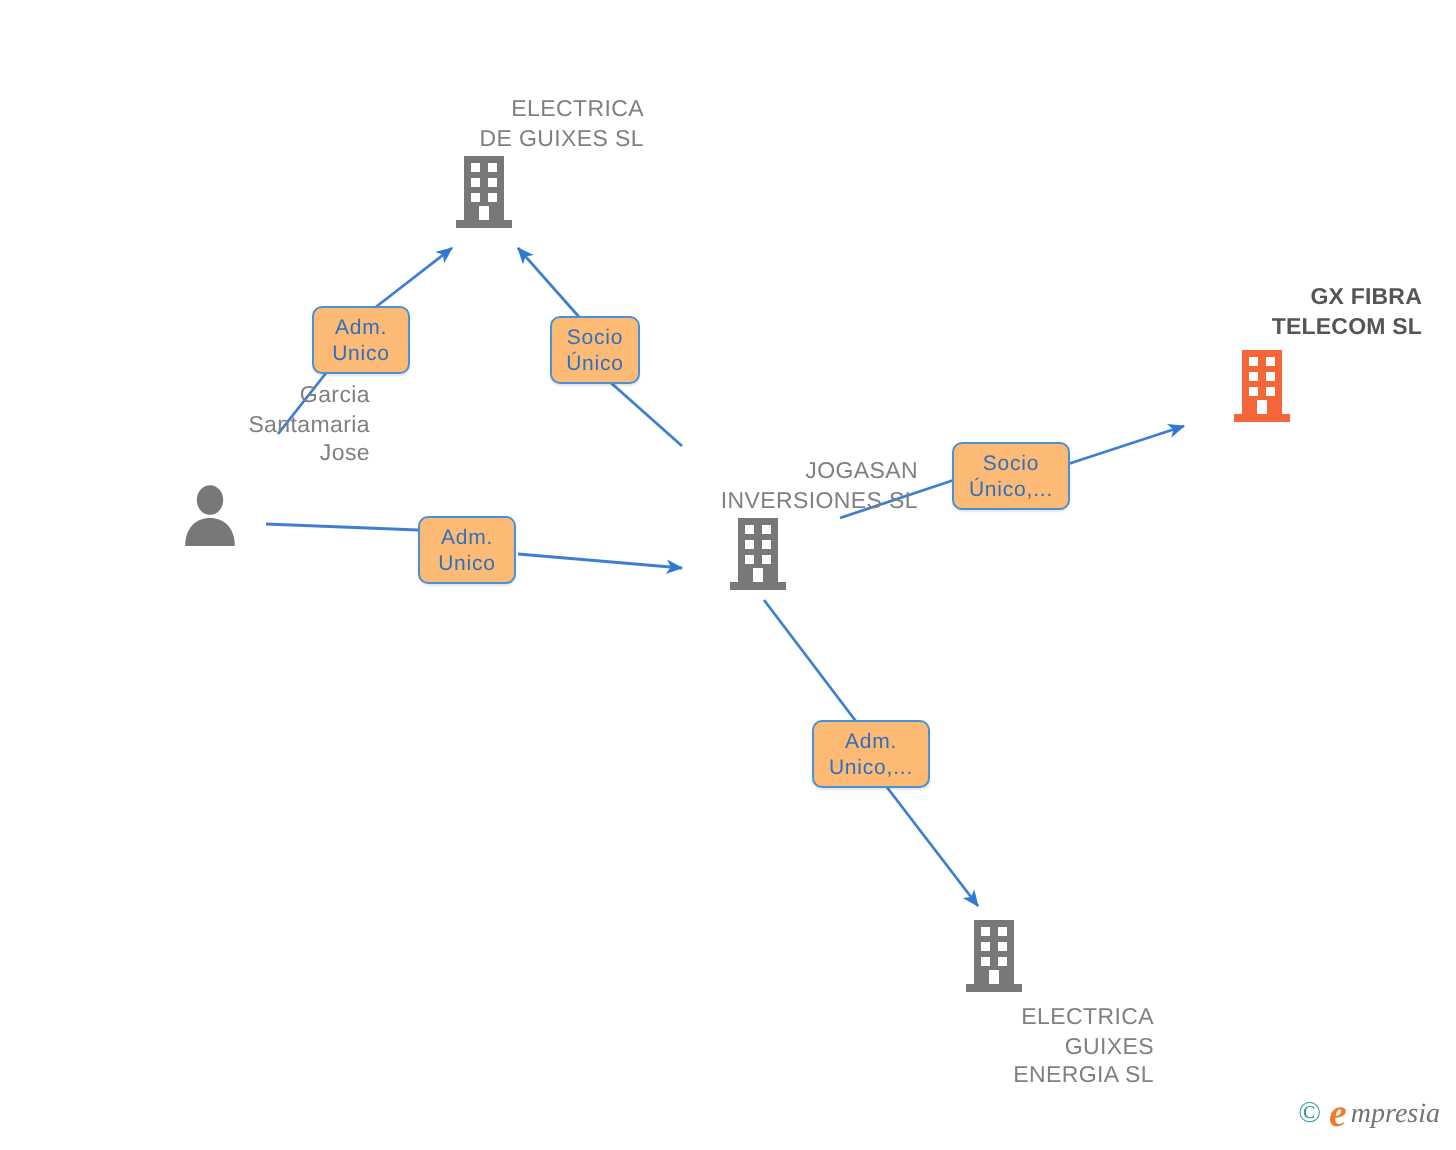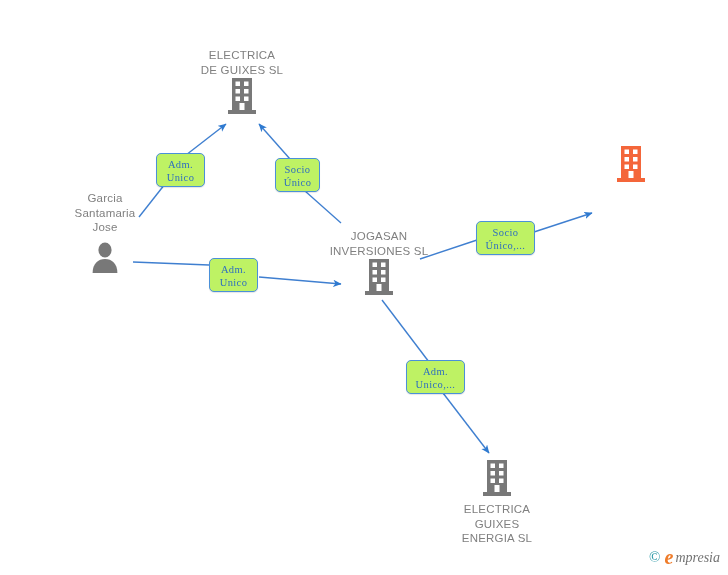--- a/index.html
+++ b/index.html
@@ -46,47 +46,47 @@
     text-align: center;
     width: 160px;
     margin-left: -80px;
   }
   .node-label {
     font-size: 11.5px;
     line-height: 14.5px;
     color: #808080;
     letter-spacing: 0.2px;
     white-space: pre-line;
+    text-align: right;
   }
   .node-label.highlight {
     color: #555555;
     font-weight: bold;
     letter-spacing: 0.1px;
   }
   .node-icon {
     display: block;
     margin: 0 auto;
   }
 
   
   .rel-box {
     position: absolute;
     box-sizing: border-box;
     border: 1px solid #4a90d9;
     border-radius: 5px;
-    background: #bef264;
+    background: #fdba74;
     color: #2f6fbf;
     font-size: 10.5px;
     line-height: 13px;
     letter-spacing: 0.4px;
     text-align: center;
     padding: 4px 2px 4px 2px;
     white-space: pre-line;
     box-shadow: 0 1px 1px rgba(0,0,0,0.10);
-    font-family: Liberation Serif, serif;
   }
 
   
   #watermark {
     position: absolute;
     right: 8px;
     bottom: 8px;
     display: flex;
     align-items: center;
     gap: 4px;
@@ -179,20 +179,22 @@
     <div class="node-label">Garcia
 Santamaria
 Jose</div>
     <svg class="node-icon" width="30" height="32" viewBox="0 0 30 32" style="margin-top:6px;">
       <ellipse cx="15" cy="9" rx="6.6" ry="7.4" fill="#787878"></ellipse>
       <path d="M2.6,32 C2.6,22.6 8.2,18 15,18 C21.8,18 27.4,22.6 27.4,32 Z" fill="#787878"></path>
     </svg>
   </div>
 
   <div class="node" style="left:631px; top:142px;">
+    <div class="node-label highlight">GX FIBRA
+TELECOM SL</div>
     <svg class="node-icon" width="30" height="38" viewBox="0 0 30 38" style="margin-top:3px;">
       <rect x="5" y="1" width="20" height="32" fill="#f4663a"></rect>
       <rect x="1" y="33" width="28" height="4" fill="#f4663a"></rect>
       <rect x="8.5" y="4.5" width="4.5" height="4.5" fill="#ffffff"></rect>
       <rect x="17" y="4.5" width="4.5" height="4.5" fill="#ffffff"></rect>
       <rect x="8.5" y="12" width="4.5" height="4.5" fill="#ffffff"></rect>
       <rect x="17" y="12" width="4.5" height="4.5" fill="#ffffff"></rect>
       <rect x="8.5" y="19.5" width="4.5" height="4.5" fill="#ffffff"></rect>
       <rect x="17" y="19.5" width="4.5" height="4.5" fill="#ffffff"></rect>
       <rect x="12.5" y="26" width="5" height="7" fill="#ffffff"></rect>

